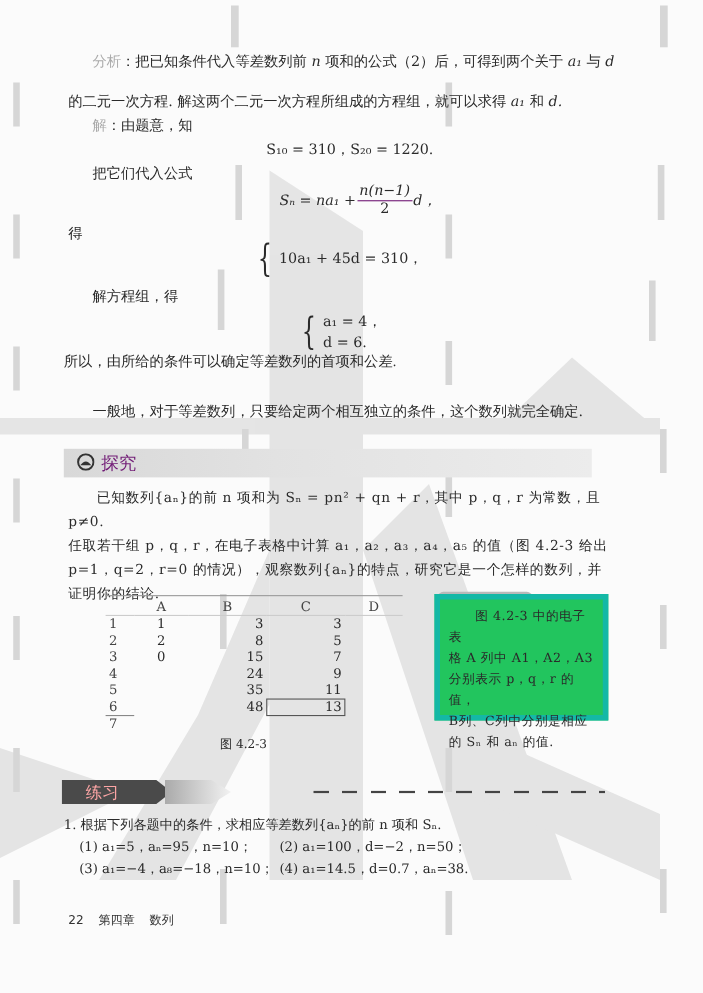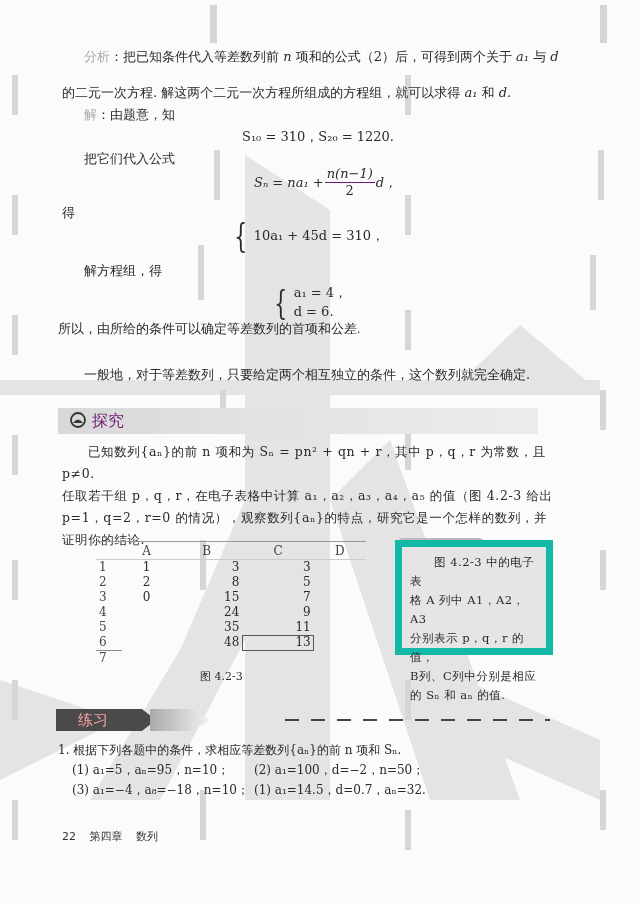--- a/index.html
+++ b/index.html
@@ -33,21 +33,21 @@
   .sheet { position:absolute; left:96px; top:535px; width:270px; font-size:12px; }
   .sheet table { border-collapse:collapse; width:100%; }
   .sheet td, .sheet th { font-weight:normal; height:15px; padding:0 3px; line-height:13px; }
   .sheet th { text-align:center; color:#444; border-bottom:1px solid #ccc; }
   .sheet td.rownum { text-align:left; width:20px; color:#444; }
   .sheet td.num { text-align:right; }
   .sheet td.sel { outline:1.5px solid #555; outline-offset:-1px; }
   .sheet .topbar { height:6px; border-bottom:1px solid #999; margin-bottom:2px; font-size:4px; color:#999; }
   .note {
     position:absolute; left:395px; top:540px; width:158px; height:115px;
-    border:7px solid #14b8a6; background:#e5e5e5; font-size:11.5px; line-height:19px;
+    border:5px solid #14b8a6; background:#22c55e; font-size:11.5px; line-height:19px;
     padding:6px 8px; box-sizing:border-box; letter-spacing:.5px;
   }
   .note-tab { position:absolute; left:398px; top:538px; width:86px; height:8px; background:#b9b9b9; border-radius:5px 5px 0 0; }
   .note-tab::before, .note-tab::after { content:""; position:absolute; top:2px; width:4px; height:4px; border-radius:50%; background:#fff; }
   .note-tab::before { left:16px; } .note-tab::after { left:36px; }
   .practice-label {
     position:absolute; left:56px; top:709px; width:100px; height:22px;
     background:#4a4a4a; color:#fca5a5; font-family:"DejaVu Sans","Liberation Sans",sans-serif; font-size:15px;
     clip-path:polygon(0 0,86% 0,100% 50%,86% 100%,0 100%);
   }
@@ -236,19 +236,19 @@
 <div class="practice-label">
     <span>练习</span>
   </div>
 <div class="practice-fade"></div>
 <div class="dash-rule"></div>
 
 <div class="line" style="left:58px;top:741px;font-size:12px;">1. 根据下列各题中的条件，求相应等差数列{aₙ}的前 n 项和 Sₙ.</div>
 <div class="line math" style="left:72px;top:761px;font-size:12px;">(1) a₁=5，aₙ=95，n=10；</div>
 <div class="line math" style="left:254px;top:761px;font-size:12px;">(2) a₁=100，d=−2，n=50；</div>
 <div class="line math" style="left:72px;top:781px;font-size:12px;">(3) a₁=−4，a₈=−18，n=10；</div>
-<div class="line math" style="left:254px;top:781px;font-size:12px;">(1) a₁=14.5，d=0.7，aₙ=32.</div>
+<div class="line math" style="left:254px;top:781px;font-size:12px;">(4) a₁=14.5，d=0.7，aₙ=38.</div>
 
 <div class="footer">
   <span>22</span>
   <span>第四章</span>
   <span>数列</span>
 </div>
 
 </body></html>

